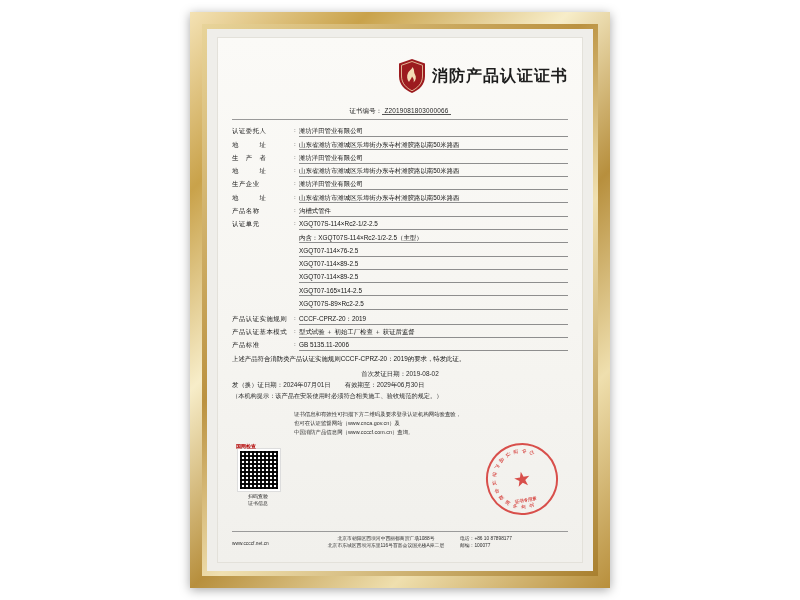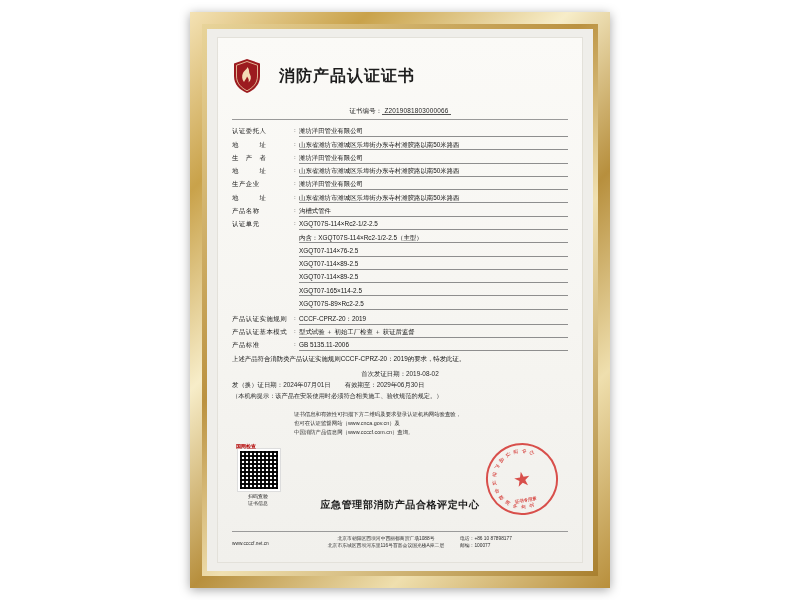--- a/index.html
+++ b/index.html
@@ -43,21 +43,21 @@
     background:linear-gradient(180deg,#fbfaf7 0%,#f6f5f1 55%,#f1f0ec 100%);
     border:1px solid #e3e1da;
     box-sizing:border-box;
     padding:10px 14px 8px 14px;
     font-size:6.2px;
     color:#2a2a2a;
     line-height:1.45;
     overflow:hidden;
   }
   
-  .hdr{display:flex;align-items:center;justify-content:flex-start;gap:17px;margin-top:10px;}
+  .hdr{display:flex;align-items:center;justify-content:flex-end;gap:5px;margin-top:10px;}
   .shield{
     width:30px;height:36px;position:relative;flex:0 0 auto;
   }
   .shield svg{display:block;}
   .title{
     font-family:"Liberation Serif", serif;
     font-size:16px;font-weight:bold;letter-spacing:1px;color:#1d1d1d;
   }
   .certno{
     margin-top:12px;text-align:center;font-size:6.4px;letter-spacing:.2px;color:#1f1f1f;
@@ -285,21 +285,20 @@
                 <span style="transform:rotate(41deg) translate(-30px,0)">产</span>
                 <span style="transform:rotate(58deg) translate(-30px,0)">品</span>
                 <span style="transform:rotate(75deg) translate(-30px,0)">认</span>
                 <span style="transform:rotate(92deg) translate(-30px,0)">证</span>
                 <span style="transform:rotate(109deg) translate(-30px,0)">中</span>
                 <span style="transform:rotate(126deg) translate(-30px,0)">心</span>
               </div>
               <div class="seal-sub">证书专用章</div>
             </div>
 
-            <div class="org">应急管理部消防产品合格评定中心</div>
           </div>
 
           <div class="footer">
             <div class="f-left">www.ccccf.net.cn</div>
             <div class="f-mid">
               <div>北京市朝阳区西坝河中西丽都商贸广场1088号</div>
               <div>北京市东城区西坝河东里116号百富会议国光楼A座二层</div>
             </div>
             <div class="f-right">
               <div>

